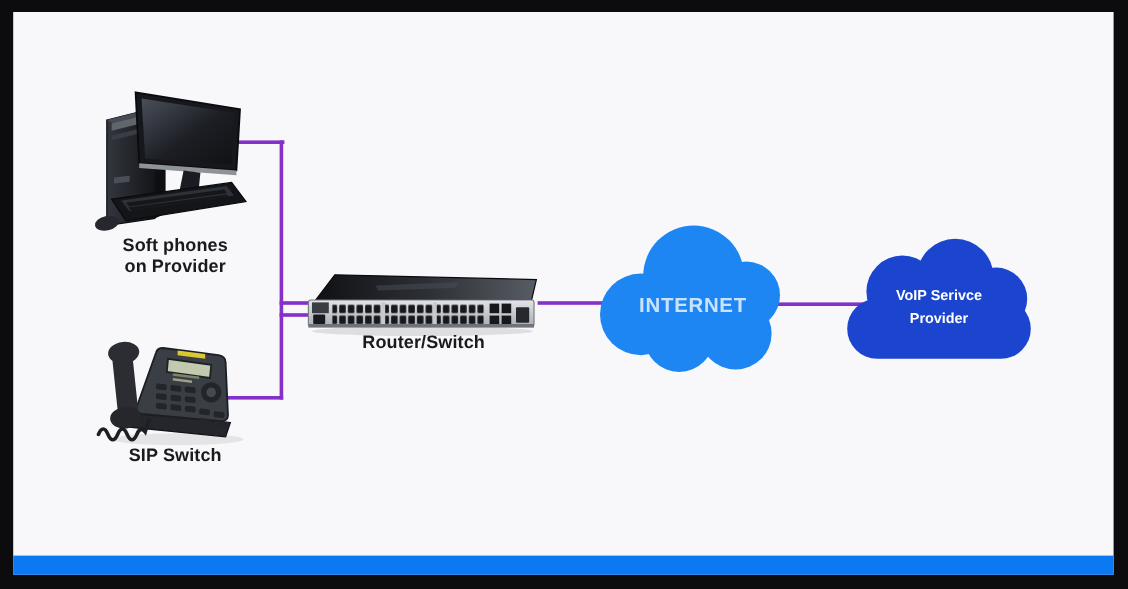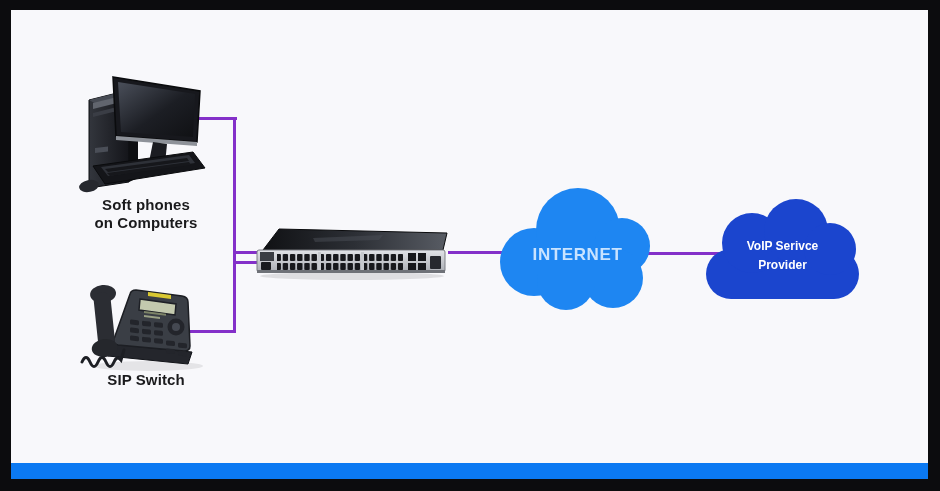--- a/index.html
+++ b/index.html
@@ -82,21 +82,21 @@
       <polygon points="18,96 118,82 130,98 30,114" fill="#141519" stroke="#0a0b0d" stroke-width="1"></polygon>
       <polygon points="26,97 114,85 120,93 33,106" fill="#2e3138"></polygon>
       <polygon points="30,99 112,88 114,91 33,102" fill="#16171b"></polygon>
       <polygon points="32,103 114,92 116,95 35,106" fill="#16171b"></polygon>
 
       <ellipse cx="14" cy="116" rx="10" ry="6" fill="#26282e" transform="rotate(-12 14 116)"></ellipse>
     </svg>
 
     <div class="dev-label" style="left:55px;top:186px;width:160px;">
       <div>Soft phones</div>
-      <div>on Computers</div>
+      <div>on Provider</div>
     </div>
 
     <svg class="illus" style="left:67px;top:272px;" width="132" height="92" viewBox="0 0 132 92">
       <ellipse cx="70" cy="84" rx="55" ry="5" fill="#000000" opacity="0.08"></ellipse>
 
       <polygon points="34,62 114,70 110,82 30,74" fill="#24262c" stroke="#111318" stroke-width="1"></polygon>
 
       <path d="M58,8 L104,14 Q110,15 110,20 L112,64 Q112,69 106,69 L40,63 Q35,62 36,57 L52,12 Q53,8 58,8 Z" fill="#3a3e45" stroke="#1c1e23" stroke-width="1.5"></path>
 
       <polygon points="70,10 93,13 93,17 70,14" fill="#d9c832"></polygon>
@@ -169,20 +169,23 @@
 
       <rect x="155" y="27" width="8" height="8" fill="#17181c"></rect>
       <rect x="165" y="27" width="8" height="8" fill="#17181c"></rect>
       <rect x="155" y="37" width="8" height="8" fill="#17181c"></rect>
       <rect x="165" y="37" width="8" height="8" fill="#17181c"></rect>
       <rect x="177" y="30" width="11" height="13" rx="1" fill="#26282e"></rect>
 
       <rect x="4" y="44" width="188" height="3" fill="#6f7278"></rect>
     </svg>
 
+    <div class="dev-label" style="left:262px;top:267px;width:160px;">
+      <div>Router/Switch</div>
+    </div>
 
     <div class="cloud-wrap" style="left:487px;top:176px;width:159px;height:126px;">
       <svg width="159" height="126" viewBox="0 0 159 126">
         <g fill="var(--internet-cloud,#1e86f2)">
           <circle cx="36" cy="76" r="34"></circle>
           <circle cx="80" cy="44" r="42"></circle>
           <circle cx="124" cy="60" r="28"></circle>
           <circle cx="115" cy="92" r="30"></circle>
           <circle cx="68" cy="95" r="29"></circle>
           <rect x="40" y="55" width="75" height="45"></rect>

